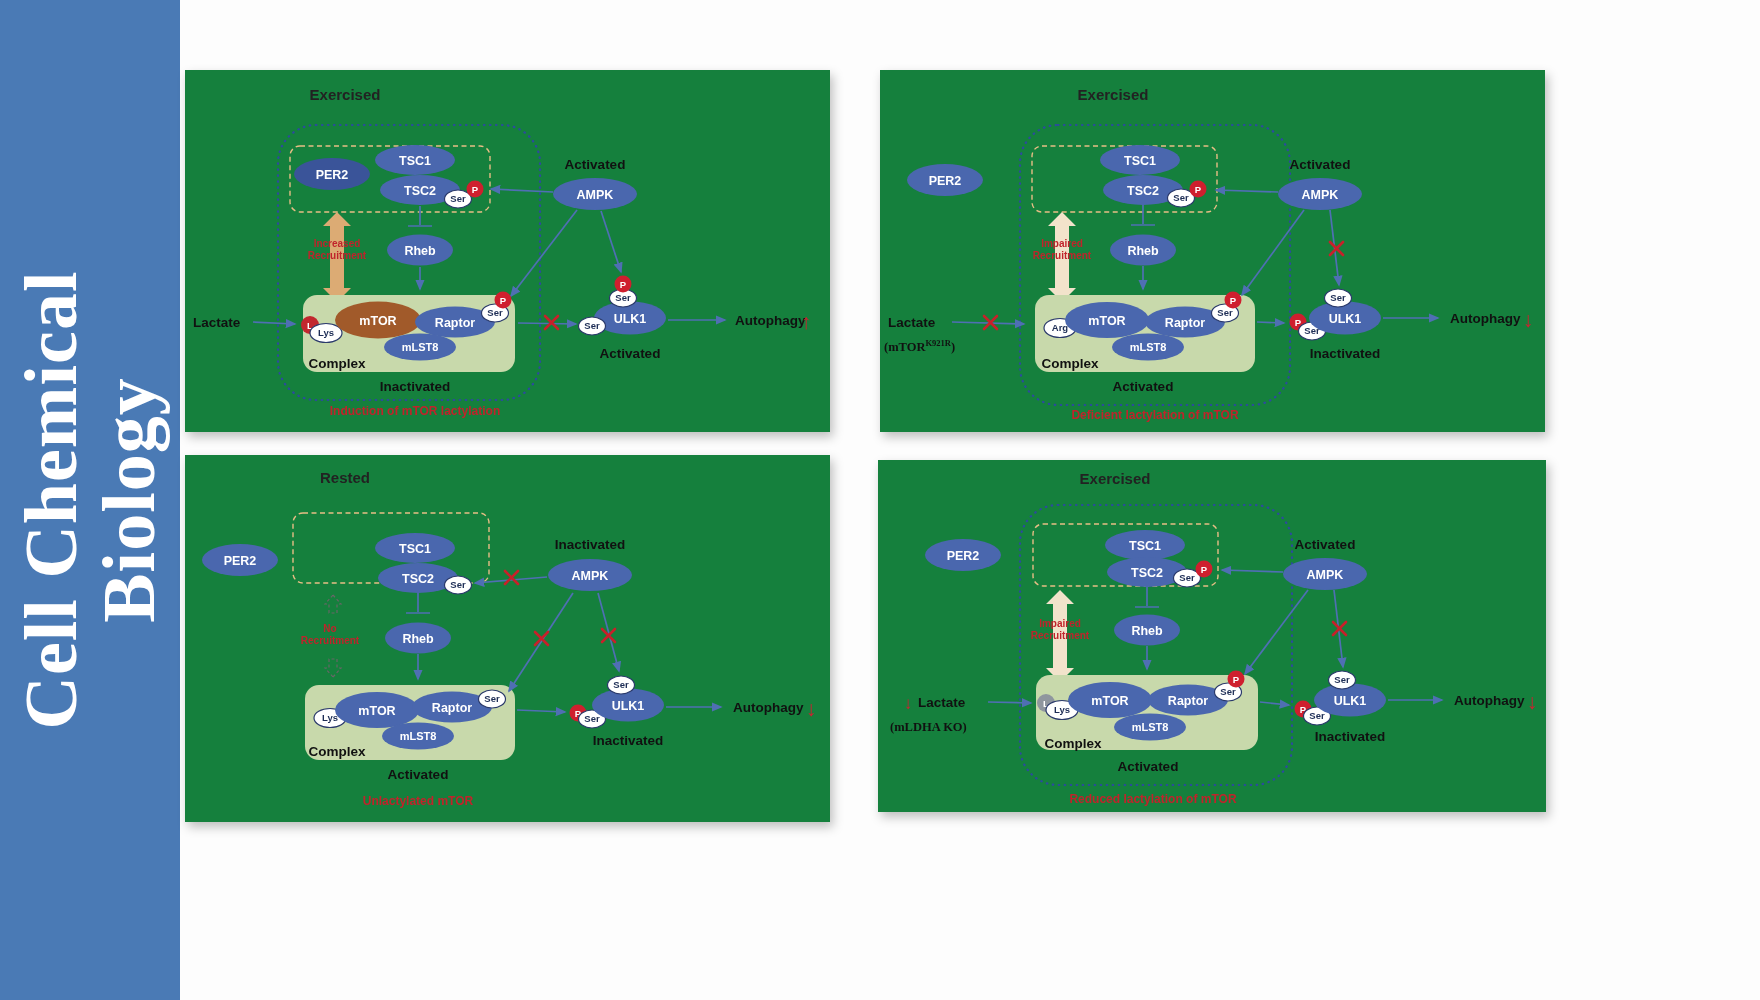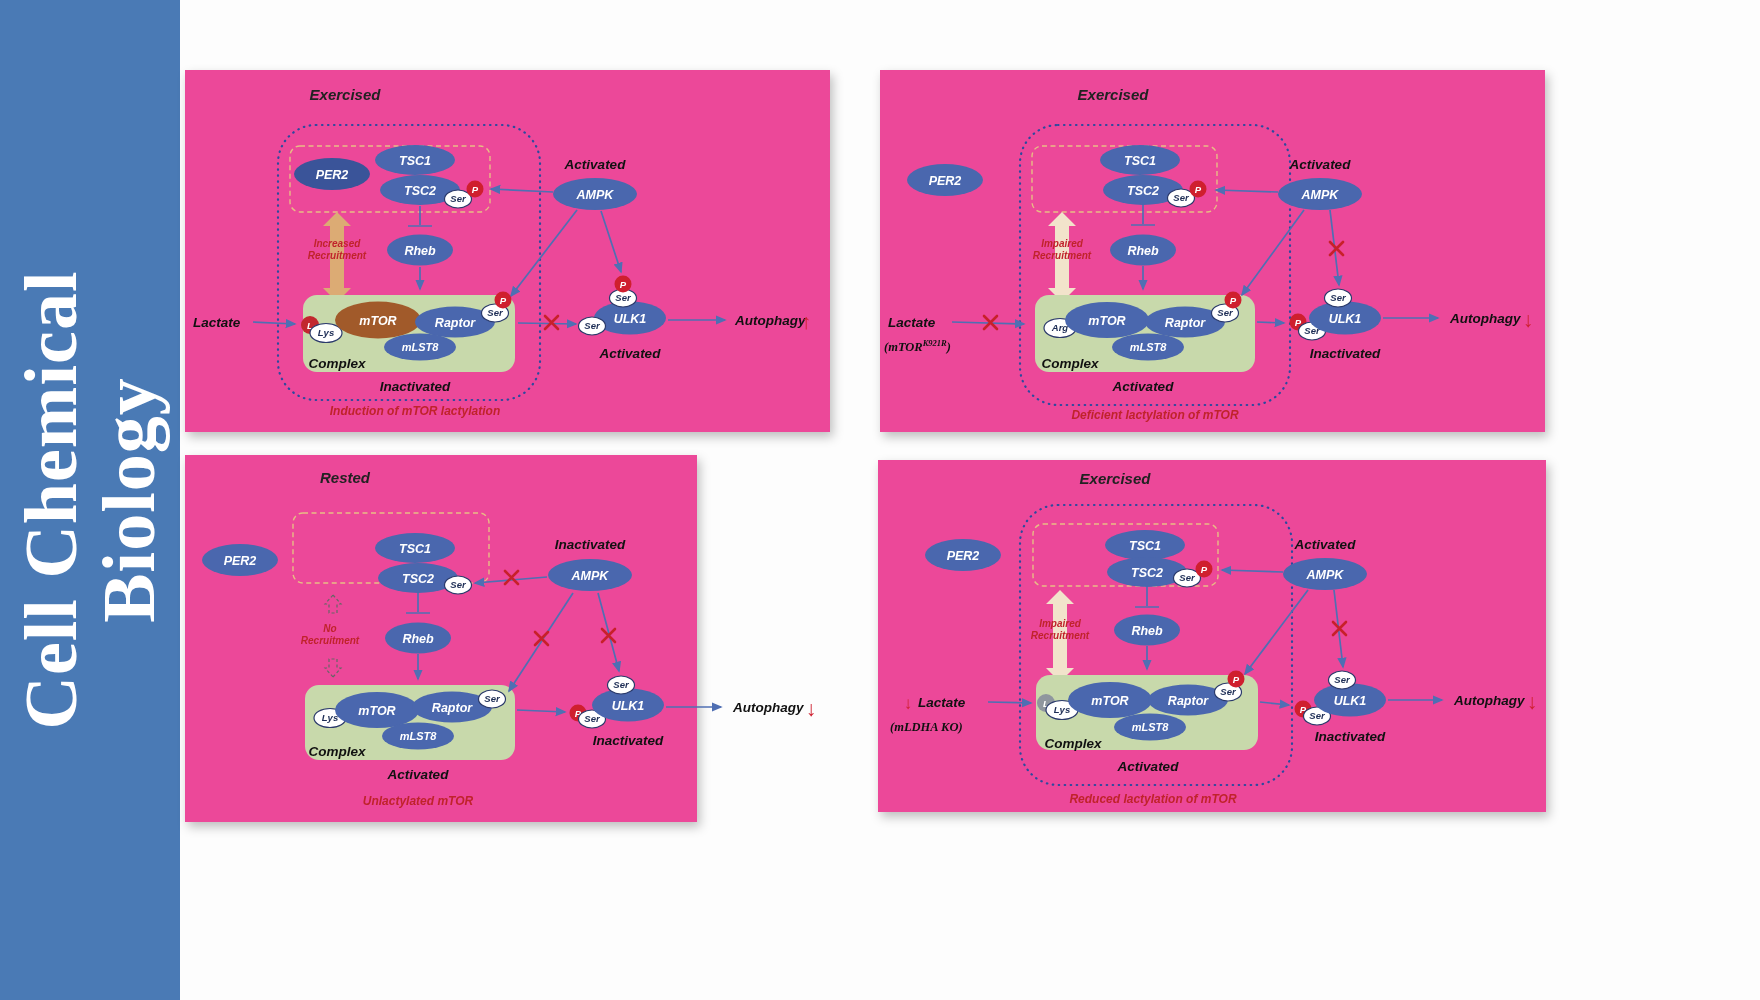--- a/index.html
+++ b/index.html
@@ -3,24 +3,24 @@
 <meta charset="utf-8">
 <style>
   html,body{margin:0;padding:0;background:#fff;}
   .page{position:relative;width:1760px;height:1000px;background:#fdfdfd;overflow:hidden;
         font-family:"Liberation Sans",sans-serif;}
   .sidebar{position:absolute;left:0;top:0;width:180px;height:1000px;background:#4a7ab5;}
   .sidebar-label{position:absolute;left:50%;top:50%;width:1000px;
         transform:translate(-50%,-50%) rotate(-90deg);text-align:center;
         font-family:"Liberation Serif",serif;font-weight:bold;color:#ffffff;
         font-size:74px;line-height:1.06;letter-spacing:1px;}
-  .panel{position:absolute;background:#ec4899;box-shadow:3px 5px 10px rgba(0,0,0,.25);font-style:italic;}
+  .panel{position:absolute;background:#15803d;box-shadow:3px 5px 10px rgba(0,0,0,.25);}
   .panel1{left:185px;top:70px;width:645px;height:362px;}
   .panel2{left:880px;top:70px;width:665px;height:362px;}
-  .panel3{left:185px;top:455px;width:512px;height:367px;}
+  .panel3{left:185px;top:455px;width:645px;height:367px;}
   .panel4{left:878px;top:460px;width:668px;height:352px;}
   svg{display:block;}
   svg text{font-family:"Liberation Sans",sans-serif;}
   .t-title{font-size:15px;font-weight:bold;fill:#222;text-anchor:middle;}
   .t-node{font-size:12.5px;font-weight:bold;fill:#fff;text-anchor:middle;}
   .t-node-sm{font-size:11px;font-weight:bold;fill:#fff;text-anchor:middle;}
   .t-ser{font-size:9.5px;font-weight:bold;fill:#1d2d55;text-anchor:middle;}
   .t-p{font-size:9.5px;font-weight:bold;fill:#fff;text-anchor:middle;}
   .t-state{font-size:13.5px;font-weight:bold;fill:#111;text-anchor:middle;}
   .t-plain{font-size:13.5px;font-weight:bold;fill:#111;}

